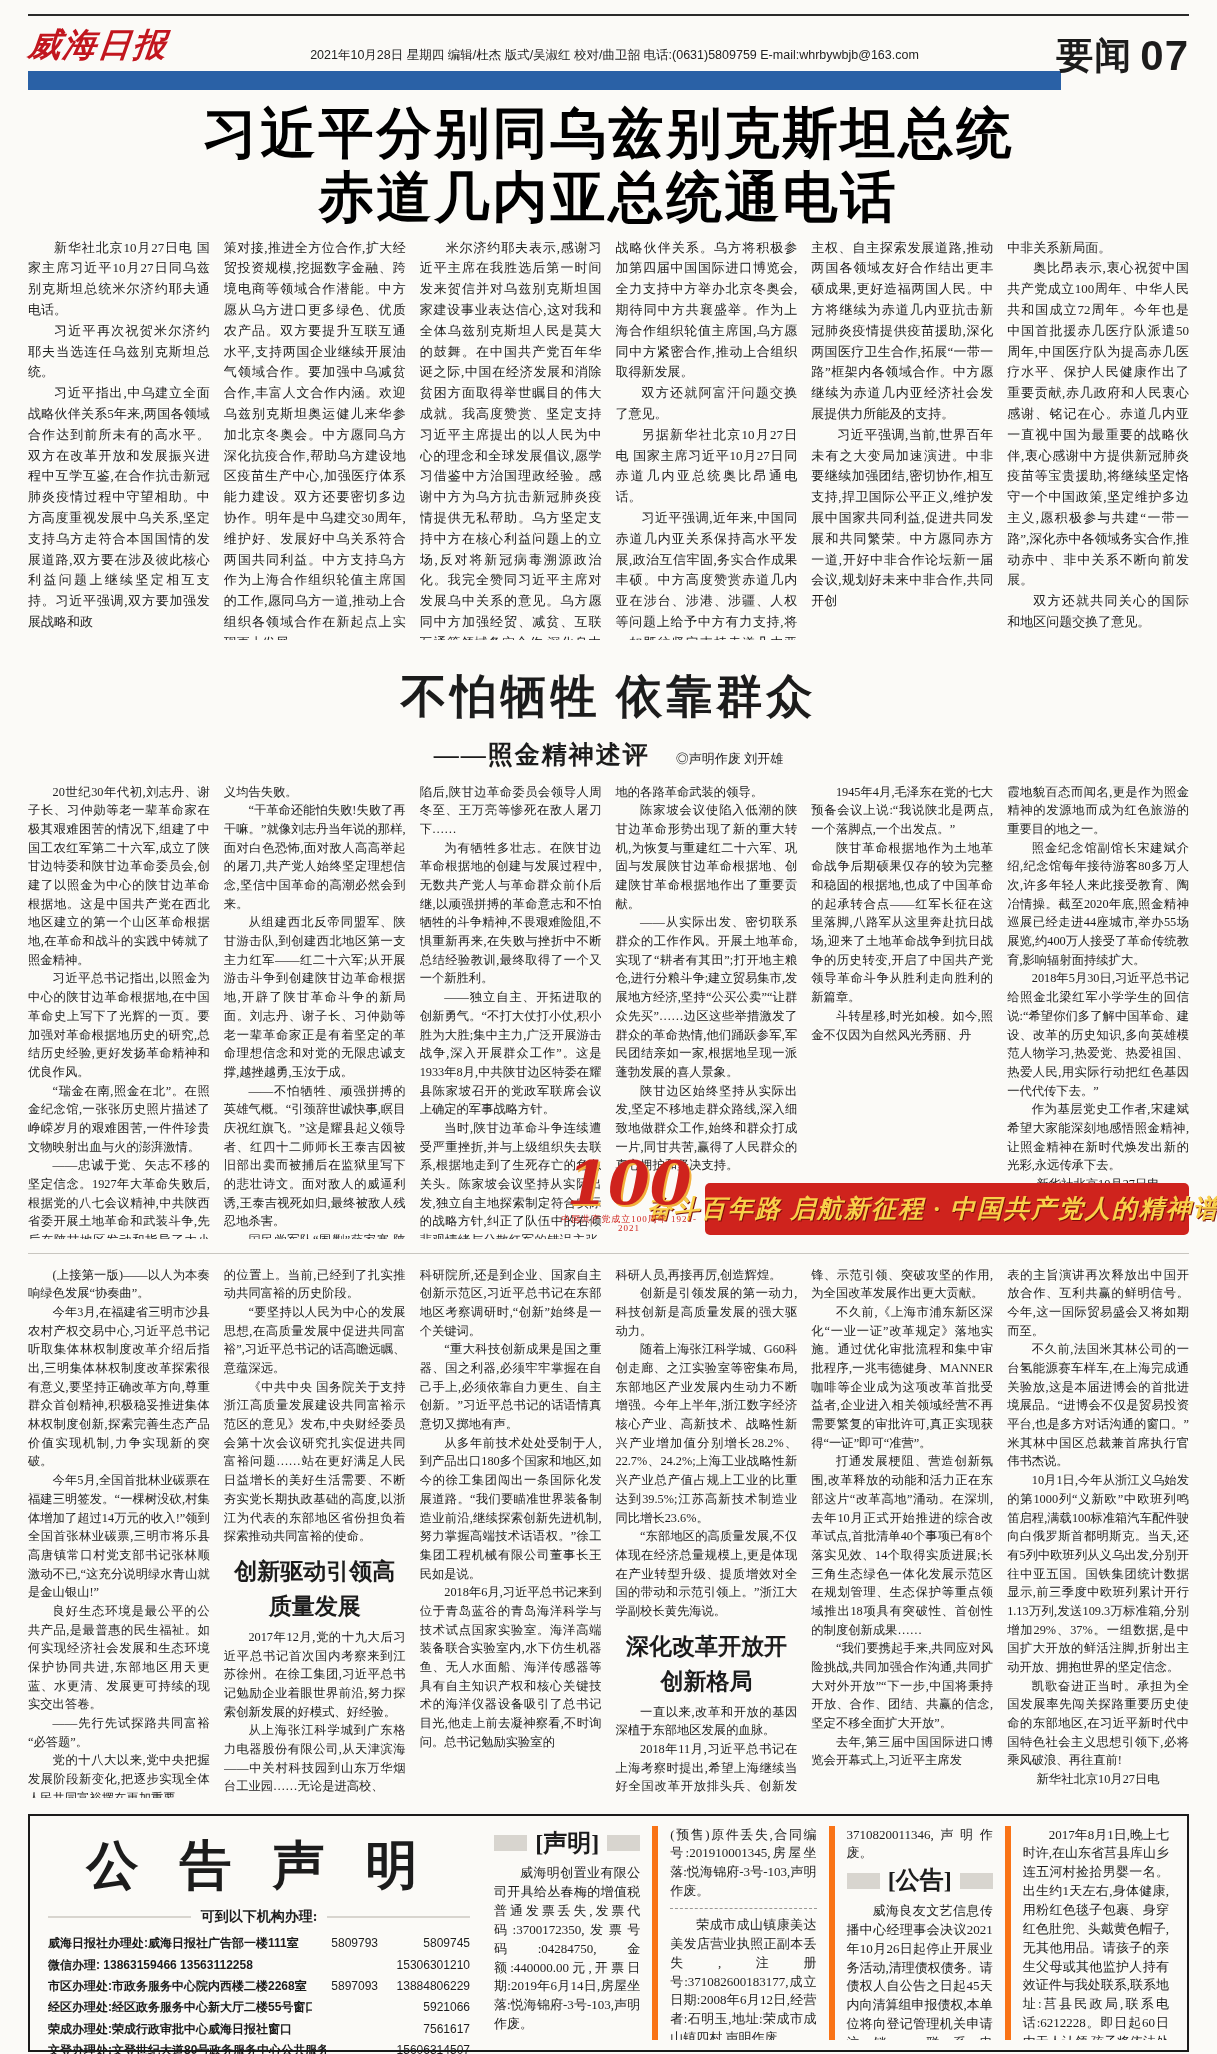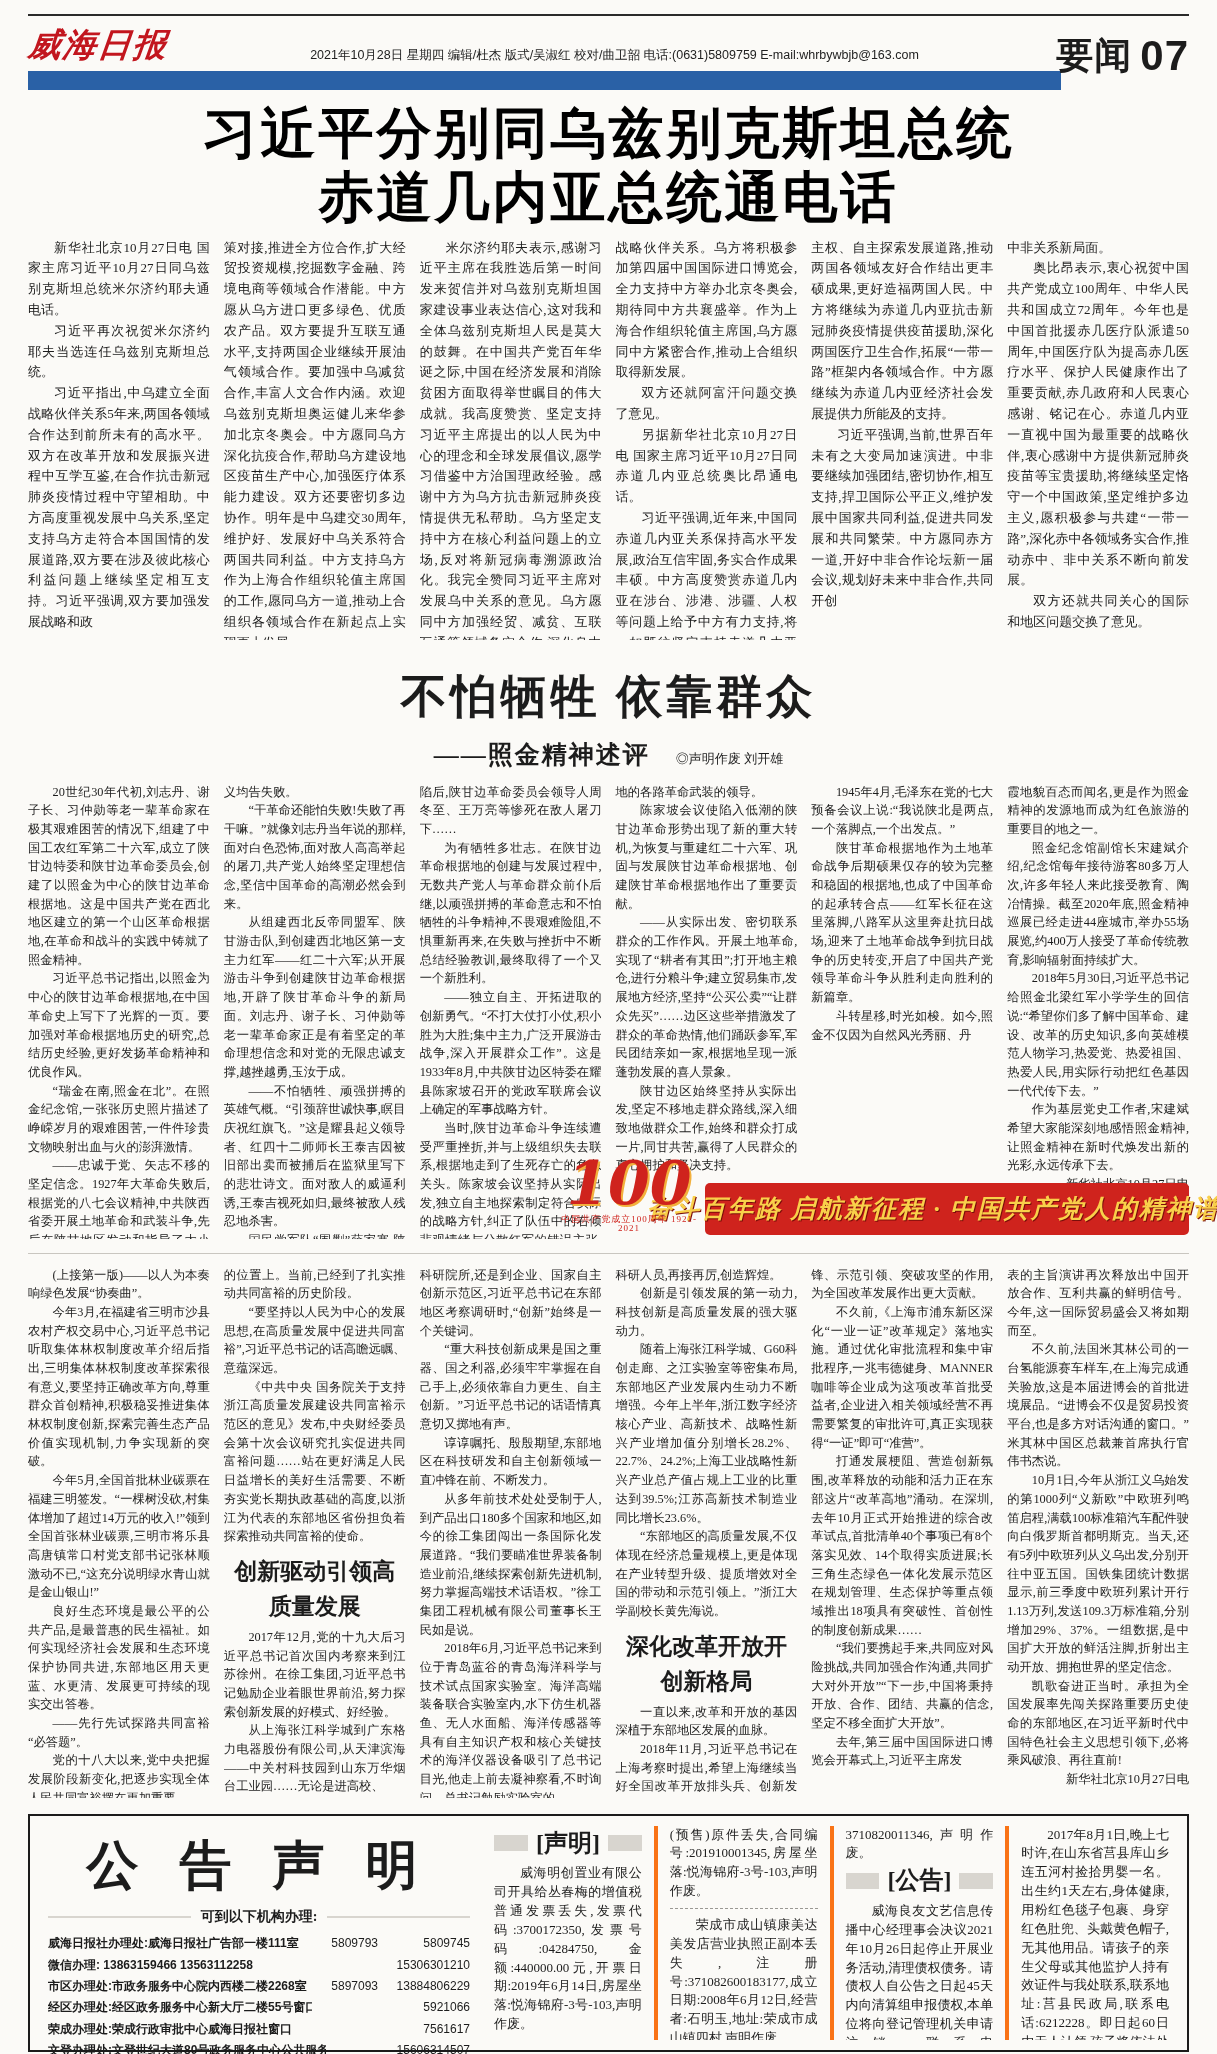--- a/index.html
+++ b/index.html
@@ -19,21 +19,21 @@
   .pagelab{width:128px;display:flex;align-items:center;justify-content:flex-end;
            font-weight:900;font-size:37px;letter-spacing:1px;white-space:nowrap;}
   .pagelab .num{font-family:"Liberation Sans",sans-serif;font-weight:700;font-size:42px;margin-left:8px;}
   
   .head1{margin-top:12px;text-align:center;font-weight:900;font-size:55px;line-height:1.16;
          letter-spacing:3px;color:#000;}
   
   .cols{display:flex;gap:14px;text-align:justify;}
   .col{flex:1 1 0;overflow:hidden;}
   .cols p{margin:0;text-indent:2em;}
-  .cols p.pr{text-align:right;text-indent:0;}
+  .cols p.pr{text-align:center;text-indent:0;}
   .cols p.subhead{text-indent:0;text-align:center;font-family:"Liberation Sans",sans-serif;
                   font-weight:700;font-size:23px;padding:8px 0 4px 0;}
   .col[data-cont] p:first-child{text-indent:0;}
   .art1{margin-top:8px;height:402px;font-size:13px;line-height:1.6;justify-content:flex-end;}
   .art2{position:relative;margin-top:12px;height:456px;font-size:12.3px;line-height:1.52;}
   .art3{height:532px;font-size:12.3px;line-height:1.52;}
   
   .head2{margin-top:26px;text-align:center;}
   .head2 .t{font-weight:900;font-size:46px;letter-spacing:4px;}
   .head2 .sub{margin-top:10px;display:flex;justify-content:center;align-items:baseline;gap:26px;}
@@ -56,21 +56,21 @@
   .board .btitle{text-align:center;font-weight:900;font-size:52px;letter-spacing:14px;margin-top:2px;}
   .board .bsub{display:flex;align-items:center;gap:10px;margin:4px 0 6px 0;}
   .board .bsub .ln{flex:1;border-top:2px solid #d8d5cf;}
   .board .bsub .st{font-weight:700;font-size:14px;white-space:nowrap;}
   .agency{display:flex;font-family:"Liberation Sans",sans-serif;font-size:12px;font-weight:700;
           line-height:1.78;white-space:nowrap;}
   .agency .al{flex:1 1 auto;overflow:hidden;}
   .agency .p1,.agency .p2{text-align:right;font-weight:400;}
   .agency .p1{width:70px;} .agency .p2{width:92px;}
   .ncol{flex:1 1 0;padding:0 12px;box-sizing:border-box;overflow:hidden;text-align:justify;}
-  .ncol + .ncol{border-left:4px solid #f97316;}
+  .ncol + .ncol{border-left:6px solid #f97316;}
   .nhead{display:flex;align-items:center;gap:8px;margin-bottom:4px;}
   .nhead .g{flex:1;height:16px;background:#d8d5cf;}
   .nhead .h{font-weight:900;font-size:24px;white-space:nowrap;}
   .ncol p{margin:0;text-indent:2em;}
   .ncol p.first{text-indent:2em;}
   .ncol p.cont{text-indent:0;}
   .ncol .dash{border-top:1px dashed #9a9894;margin:7px 0;}
 </style>
 </head>
 <body>
@@ -196,21 +196,20 @@
         <p>的位置上。当前,已经到了扎实推动共同富裕的历史阶段。</p>
         <p>“要坚持以人民为中心的发展思想,在高质量发展中促进共同富裕”,习近平总书记的话高瞻远瞩、意蕴深远。</p>
         <p>《中共中央 国务院关于支持浙江高质量发展建设共同富裕示范区的意见》发布,中央财经委员会第十次会议研究扎实促进共同富裕问题……站在更好满足人民日益增长的美好生活需要、不断夯实党长期执政基础的高度,以浙江为代表的东部地区省份担负着探索推动共同富裕的使命。</p>
         <p class="subhead">创新驱动引领高质量发展</p>
         <p>2017年12月,党的十九大后习近平总书记首次国内考察来到江苏徐州。在徐工集团,习近平总书记勉励企业着眼世界前沿,努力探索创新发展的好模式、好经验。</p>
         <p>从上海张江科学城到广东格力电器股份有限公司,从天津滨海——中关村科技园到山东万华烟台工业园……无论是进高校、</p>
       </div>
     <div class="col" data-cont="">
         <p>科研院所,还是到企业、国家自主创新示范区,习近平总书记在东部地区考察调研时,“创新”始终是一个关键词。</p>
         <p>“重大科技创新成果是国之重器、国之利器,必须牢牢掌握在自己手上,必须依靠自力更生、自主创新。”习近平总书记的话语情真意切又掷地有声。</p>
-        <p>谆谆嘱托、殷殷期望,东部地区在科技研发和自主创新领域一直冲锋在前、不断发力。</p>
         <p>从多年前技术处处受制于人,到产品出口180多个国家和地区,如今的徐工集团闯出一条国际化发展道路。“我们要瞄准世界装备制造业前沿,继续探索创新先进机制,努力掌握高端技术话语权。”徐工集团工程机械有限公司董事长王民如是说。</p>
         <p>2018年6月,习近平总书记来到位于青岛蓝谷的青岛海洋科学与技术试点国家实验室。海洋高端装备联合实验室内,水下仿生机器鱼、无人水面船、海洋传感器等具有自主知识产权和核心关键技术的海洋仪器设备吸引了总书记目光,他走上前去凝神察看,不时询问。总书记勉励实验室的</p>
       </div>
     <div class="col" data-cont="">
         <p>科研人员,再接再厉,创造辉煌。</p>
         <p>创新是引领发展的第一动力,科技创新是高质量发展的强大驱动力。</p>
         <p>随着上海张江科学城、G60科创走廊、之江实验室等密集布局,东部地区产业发展内生动力不断增强。今年上半年,浙江数字经济核心产业、高新技术、战略性新兴产业增加值分别增长28.2%、22.7%、24.2%;上海工业战略性新兴产业总产值占规上工业的比重达到39.5%;江苏高新技术制造业同比增长23.6%。</p>
         <p>“东部地区的高质量发展,不仅体现在经济总量规模上,更是体现在产业转型升级、提质增效对全国的带动和示范引领上。”浙江大学副校长黄先海说。</p>
         <p class="subhead">深化改革开放开创新格局</p>
         <p>一直以来,改革和开放的基因深植于东部地区发展的血脉。</p>

